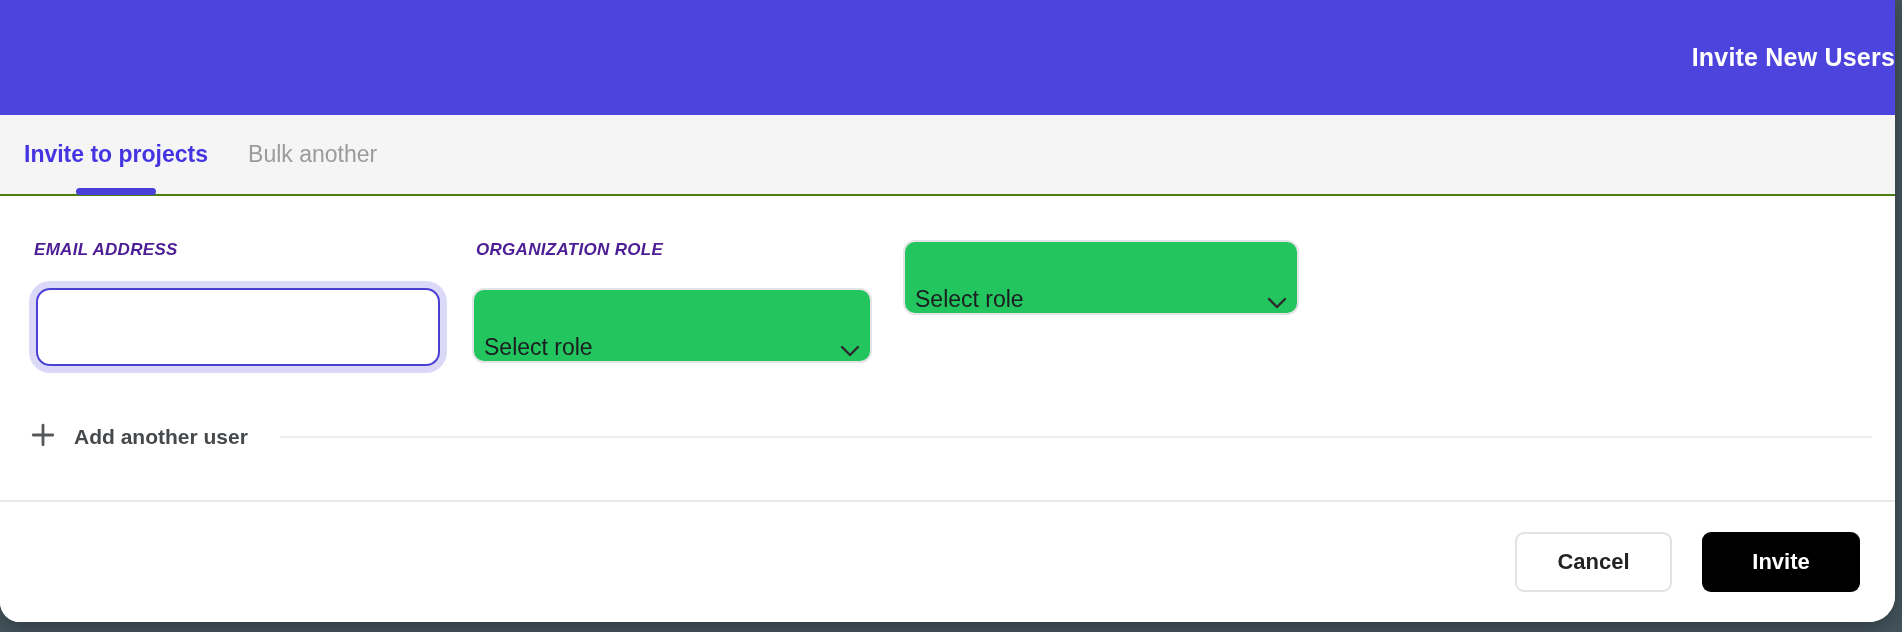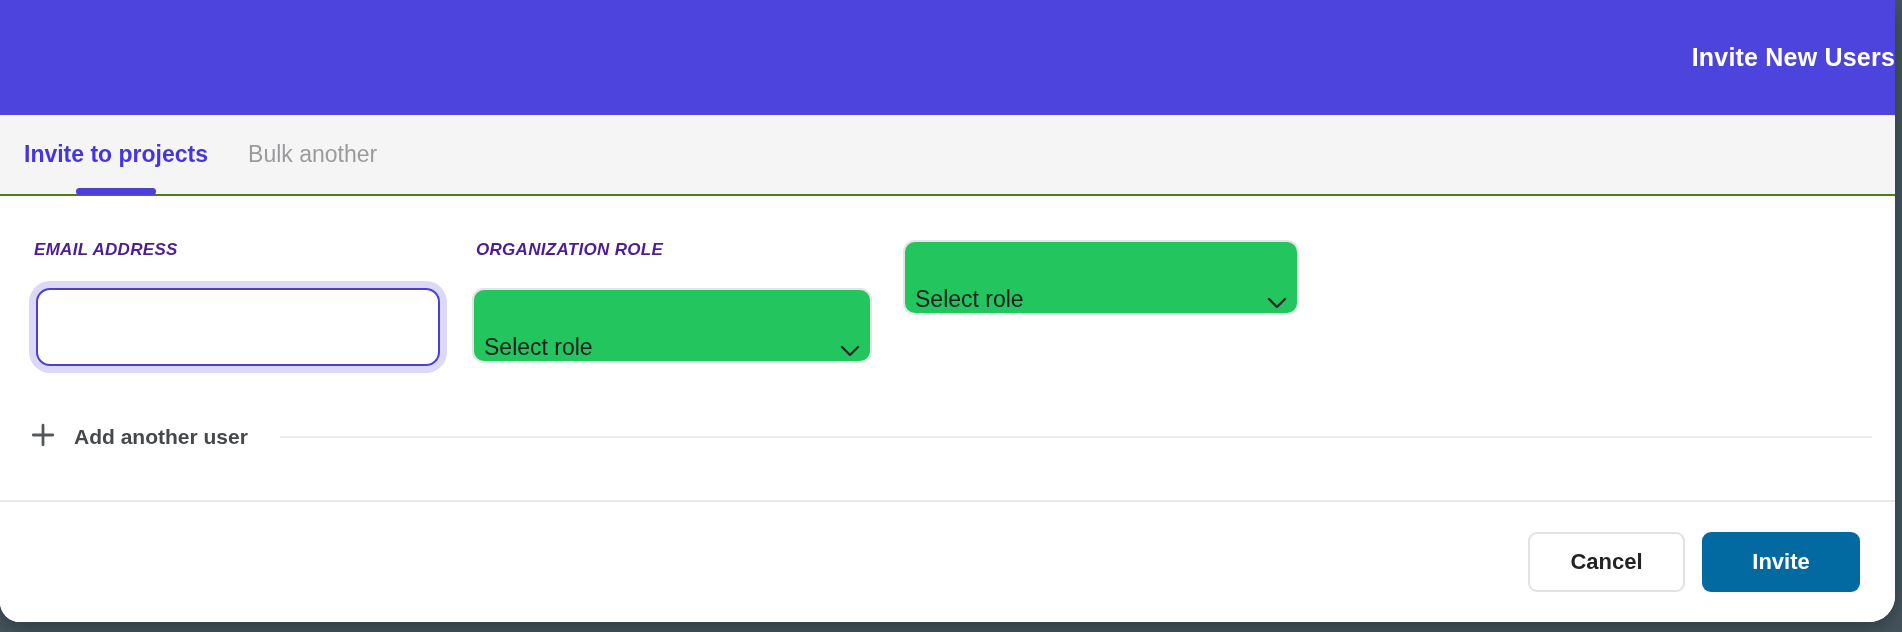--- a/index.html
+++ b/index.html
@@ -117,38 +117,38 @@
     flex: 1 1 auto; height: 2px;
     background: #ededee;
     margin-left: 32px;
   }
   
   .modal-footer {
     flex: 0 0 122px; height: 122px;
     border-top: 2px solid #e9e9ea;
     background: #ffffff;
     display: flex; align-items: center; justify-content: flex-end;
-    padding-right: 35px; gap: 17px;
+    padding-right: 35px; gap: 30px;
   }
   .btn {
     height: 60px; border-radius: 9px;
     font-family: "Liberation Sans", sans-serif;
     font-size: 22px; font-weight: bold;
     cursor: pointer;
     display: flex; align-items: center; justify-content: center;
   }
   .btn-cancel {
     width: 157px;
     background: #ffffff;
     border: 2px solid #e2e2e4;
     color: #212325;
   }
   .btn-invite {
     width: 158px;
-    background: #0369a1;
+    background: #000000;
     border: none;
     color: #ffffff;
   }
 </style>
 </head>
 <body>
 
 <div class="modal">
 
   <header class="modal-header">

